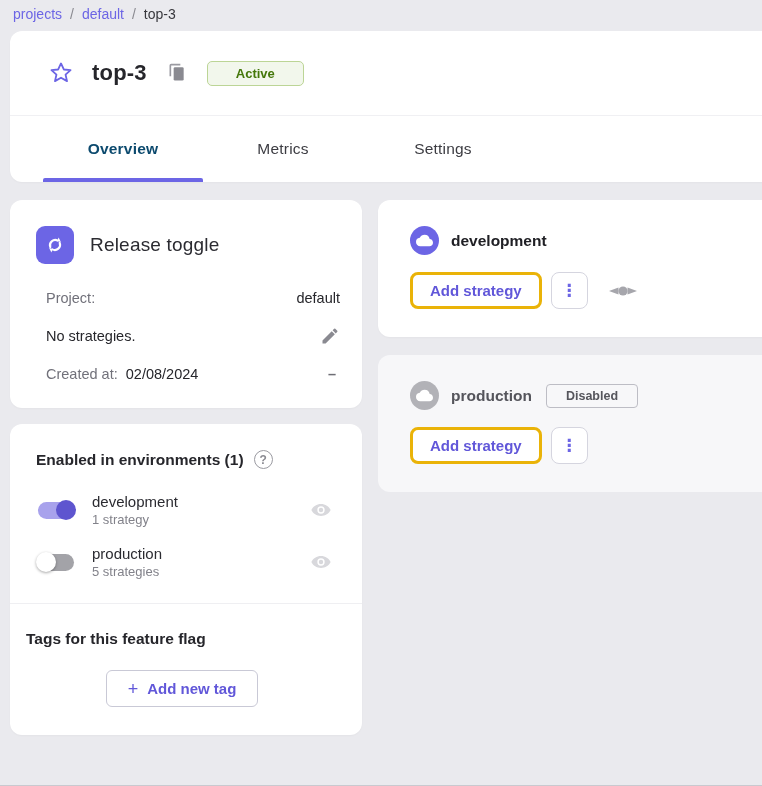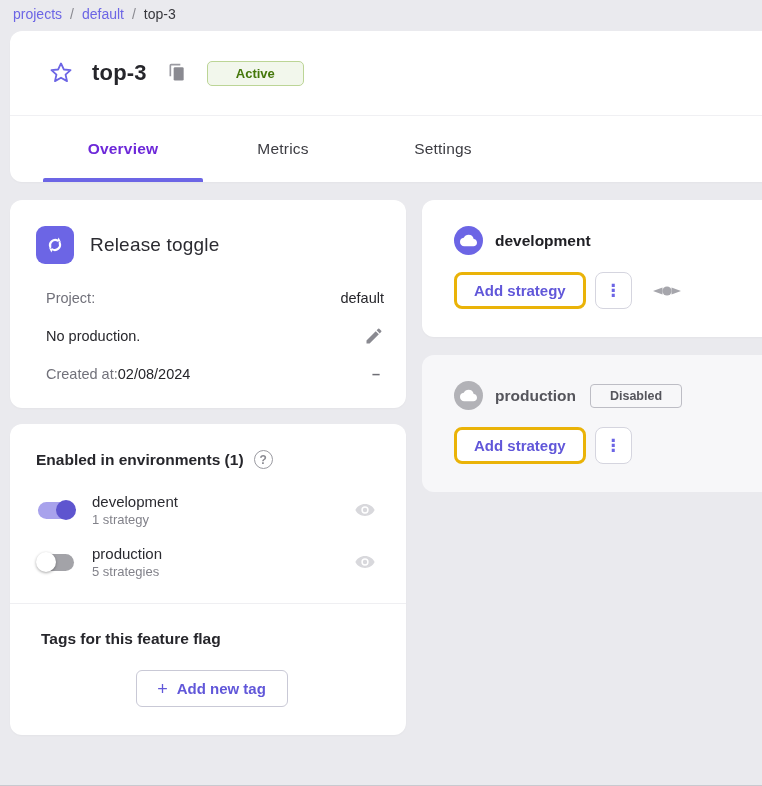--- a/index.html
+++ b/index.html
@@ -31,44 +31,44 @@
     font-size:13px; font-weight:700; color:#44770a;
     background:#f2f7ec; border:1px solid #bcd596; border-radius:5px;
     padding:4px 28px;
   }
   .header-divider { height:1px; background:#f0f0f3; }
   .tabs-row { display:flex; height:66px; padding-left:33px; }
   .tab {
     width:160px; display:flex; align-items:center; justify-content:center;
     position:relative; font-size:15.5px; color:#3c3c42; cursor:pointer; letter-spacing:.2px;
   }
-  .tab.active { font-weight:700; color:#6d28d9; }
+  .tab.active { font-weight:700; color:#0c4a6e; }
   .tab-underline { position:absolute; left:0; right:0; bottom:0; height:4px; background:#6c65e5; border-radius:2px 2px 0 0; }
 
   
   .main { display:flex; align-items:flex-start; margin:18px 0 0 10px; }
-  .left-col { width:396px; flex:none; }
+  .left-col { width:352px; flex:none; }
   .right-col { width:402px; flex:none; margin-left:16px; }
 
   .card { background:#fff; border-radius:12px; box-shadow:0 1px 2px rgba(0,0,0,0.03); }
 
   
   .details-card { padding:26px 22px 26px 26px; }
   .details-header { display:flex; align-items:center; margin-bottom:26px; }
   .type-icon {
     width:38px; height:38px; border-radius:9px; background:#6c65e5;
     display:flex; align-items:center; justify-content:center; flex:none;
   }
   .type-label { font-size:19px; color:#2b2b31; margin-left:16px; letter-spacing:.2px; }
   .detail-row { display:flex; justify-content:space-between; align-items:center; margin:0 0 20px 10px; font-size:14.5px; }
   .detail-row:last-child { margin-bottom:0; }
   .muted { color:#71717a; }
   .dark { color:#26262b; }
   .edit-icon { width:20px; height:20px; cursor:pointer; }
-  .created-left { display:flex; gap:0; align-items:flex-end; }
+  .created-left { display:flex; gap:8px; align-items:flex-end; }
   .created-dash { color:#6e6e75; font-weight:700; padding-right:4px; }
 
   
   .env-card { margin-top:16px; }
   .env-section { padding:26px 22px 24px 26px; }
   .section-title-row { display:flex; align-items:center; gap:10px; margin-bottom:24px; }
   .section-title { font-size:15.5px; font-weight:700; color:#26262b; }
   .help-icon {
     width:19px; height:19px; border-radius:50%; border:1.5px solid #9a9aa1; color:#8a8a91;
     font-size:12px; display:flex; align-items:center; justify-content:center; cursor:pointer; font-weight:600;
@@ -82,21 +82,21 @@
   .switch.on .knob { right:0; background:#5e55cf; }
   .switch.off .track { background:#a3a3a8; }
   .switch.off .knob { left:0; background:#fff; box-shadow:0 1px 3px rgba(0,0,0,0.35); }
   .env-text { flex:1; }
   .env-name { font-size:15px; color:#2b2b31; }
   .env-strategies { font-size:13px; color:#82828a; margin-top:2px; }
   .eye-icon { width:22px; height:22px; cursor:pointer; margin-right:8px; }
 
   .card-divider { height:1px; background:#efeff2; }
 
-  .tags-section { padding:26px 24px 28px 31px; }
+  .tags-section { padding:26px 24px 28px 16px; }
   .tags-title { font-size:15.5px; font-weight:700; color:#26262b; margin-bottom:22px; }
   .add-tag-btn {
     display:flex; align-items:center; justify-content:center; gap:9px;
     width:152px; height:37px; margin:0 auto; background:#fff;
     border:1px solid #c9c9d6; border-radius:6px; cursor:pointer;
     color:#6157d9; font-size:15px; font-weight:700;
     font-family:"Liberation Sans","DejaVu Sans",sans-serif;
   }
   .plus-glyph { font-size:18px; font-weight:400; line-height:1; }
 
@@ -182,21 +182,21 @@
         </div>
         <span class="type-label">Release toggle</span>
       </div>
 
       <div class="detail-row">
         <span class="muted">Project:</span>
         <span class="dark">default</span>
       </div>
 
       <div class="detail-row">
-        <span class="dark">No production.</span>
+        <span class="dark">No strategies.</span>
         <svg class="edit-icon" viewBox="0 0 24 24">
           <path d="M3 17.25V21h3.75L17.81 9.94l-3.75-3.75L3 17.25zM20.71 7.04a1 1 0 0 0 0-1.41l-2.34-2.34a1 1 0 0 0-1.41 0l-1.83 1.83 3.75 3.75 1.83-1.83z" fill="#8a8a91"></path>
         </svg>
       </div>
 
       <div class="detail-row">
         <span class="created-left">
           <span class="muted">Created at:</span>
           <span class="dark">02/08/2024</span>
         </span>

